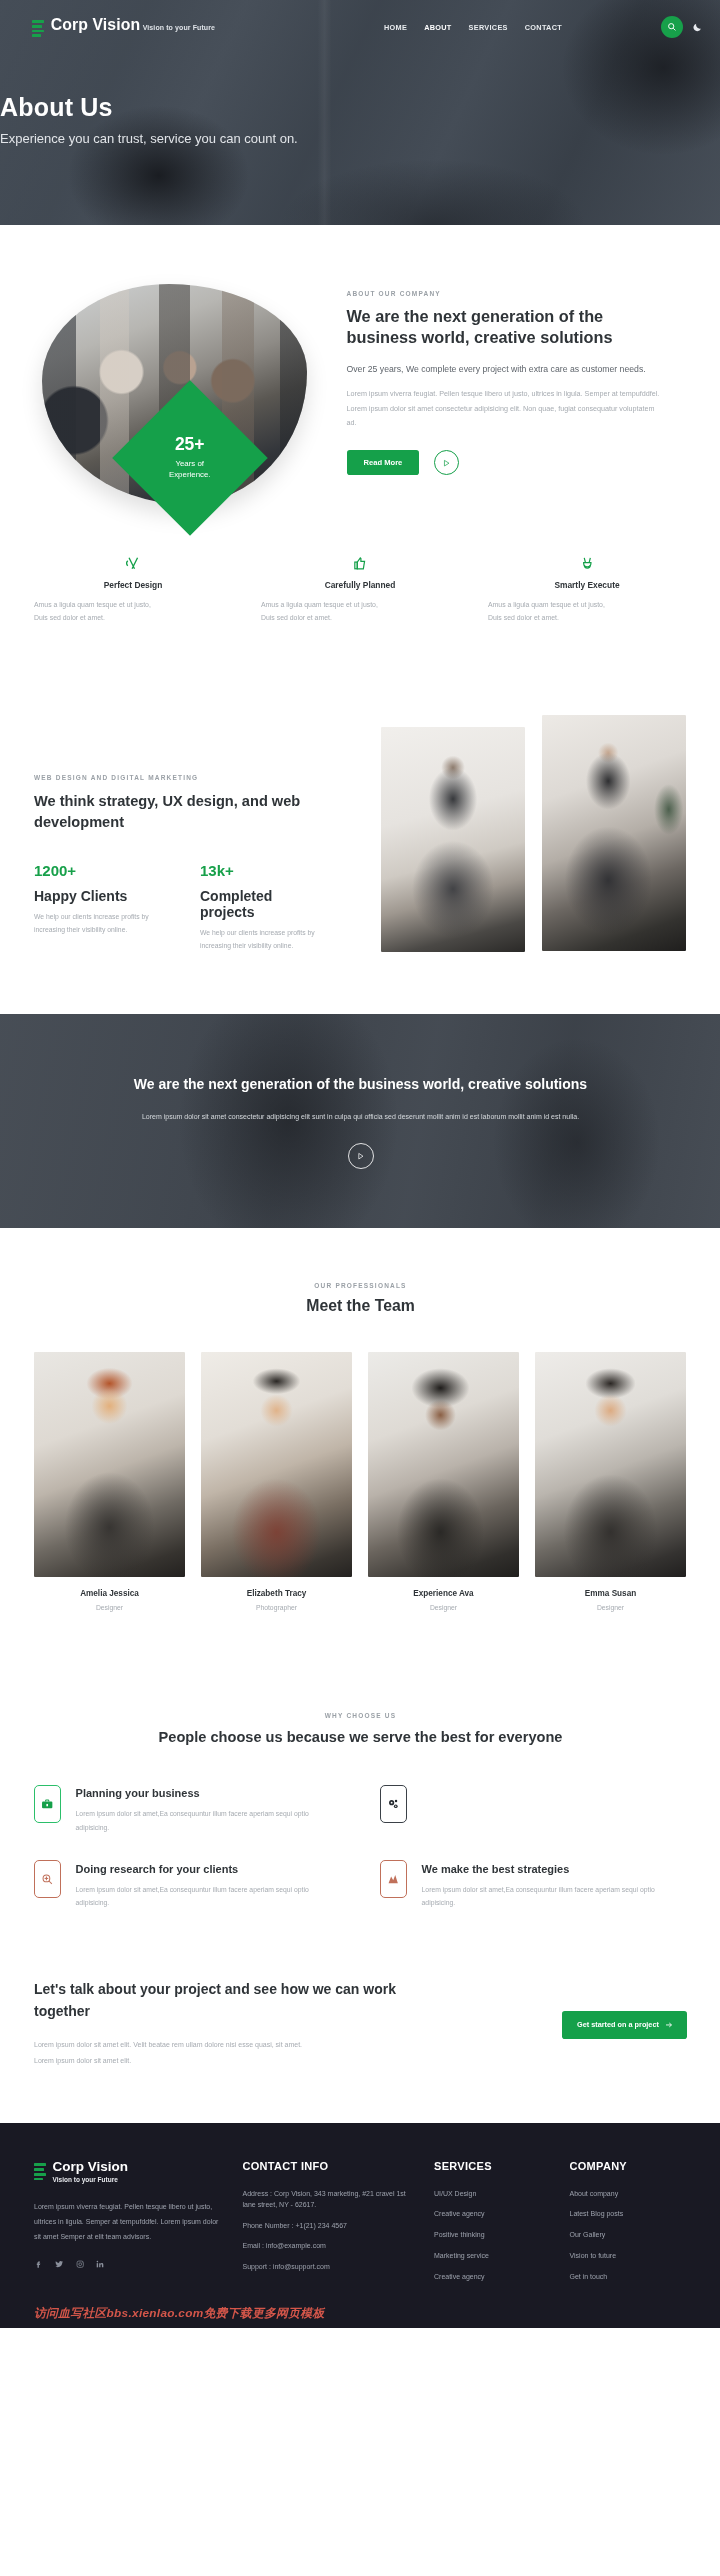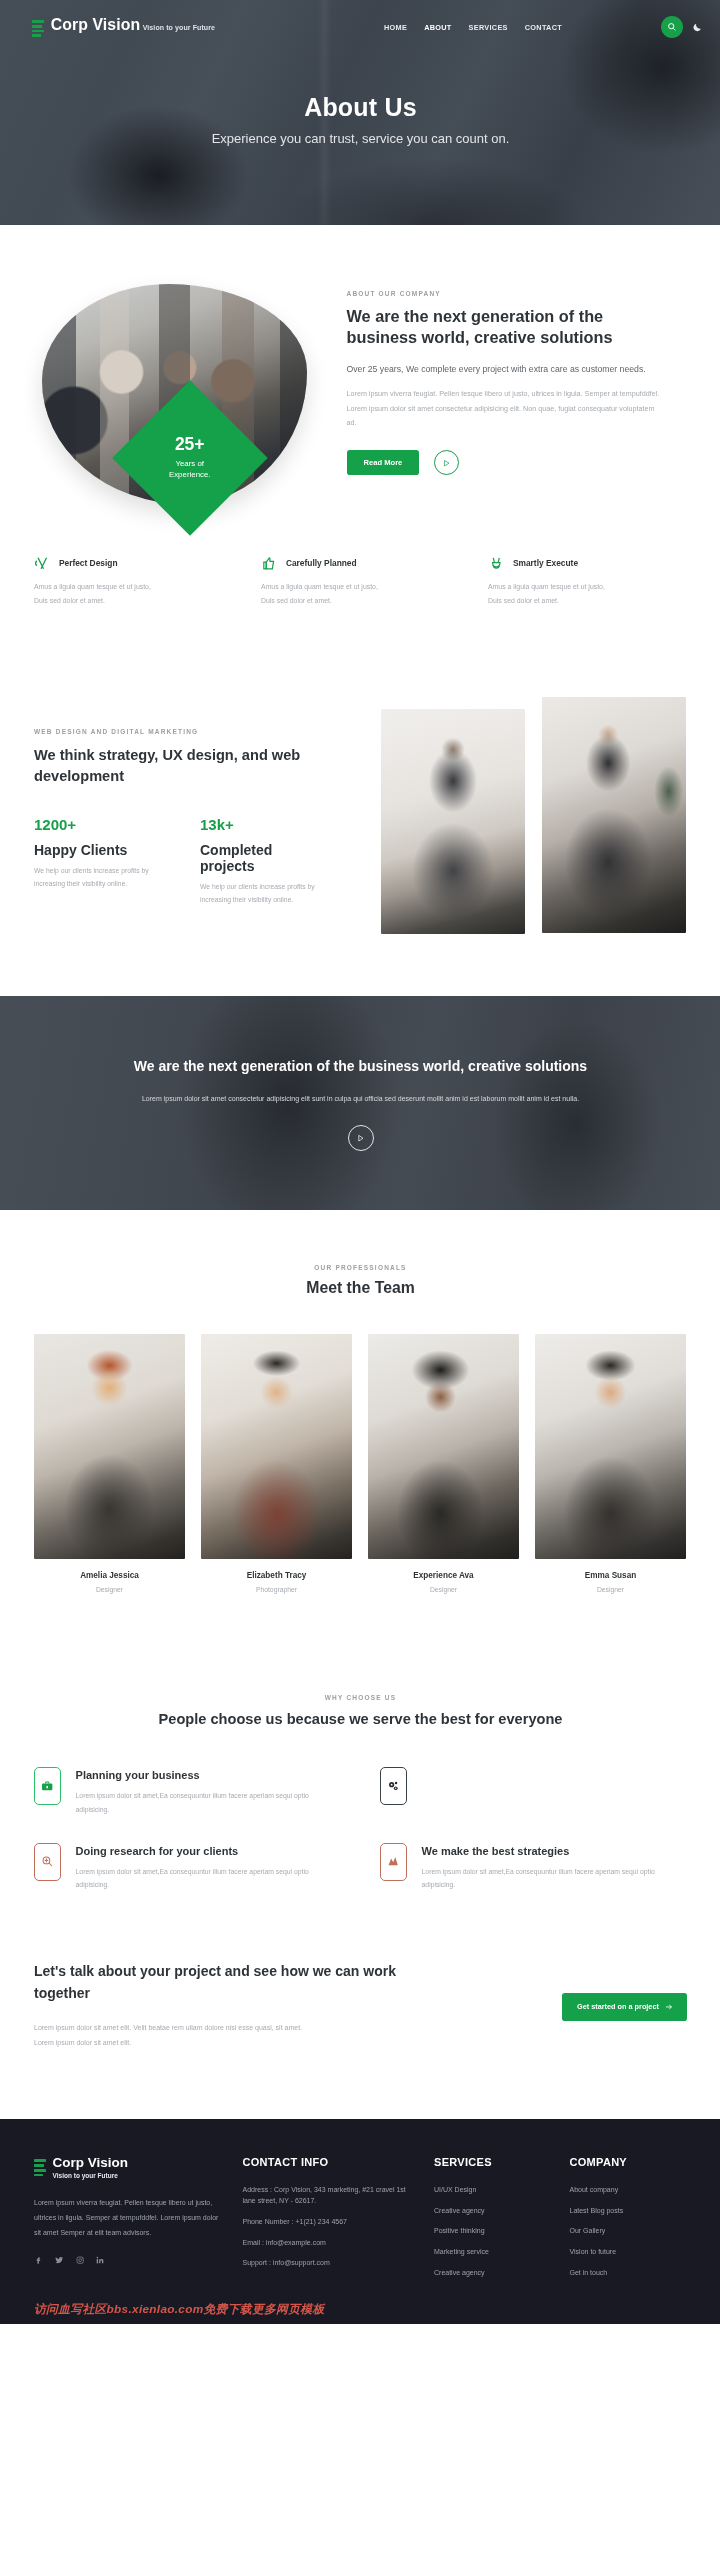--- a/index.html
+++ b/index.html
@@ -62,21 +62,21 @@
   .nav a.active { color: #ffffff; }
   .top-actions { margin-left: auto; display:flex; align-items:center; gap: 9px; }
   .search-btn {
     width: 22.5px; height: 22.5px; border-radius: 50%; background: #17a04a;
     display:flex; align-items:center; justify-content:center; border:0; cursor:pointer;
   }
   .search-btn svg { width: 9.6px; height: 9.6px; }
   .moon-btn { background:none; border:0; cursor:pointer; display:flex; }
   .moon-btn svg { width: 10.7px; height: 10.7px; }
 
-  .hero-body { position: relative; z-index: 5; text-align: center; padding-top: 39px; }
+  .hero-body { position: relative; z-index: 5; padding-top: 39px; }
   .hero-title { font-size: 25px; font-weight: 700; color: #fff; letter-spacing: 0.2px; }
   .hero-sub { font-size: 13px; color: #e2e5e9; margin-top: 9px; }
 
   
   .about { padding: 51px 0 22.5px; background:#fff; }
   .about-row { display: flex; gap: 31.5px; align-items: flex-start; }
   .about-img-col { width: 281px; position: relative; padding: 7.9px 0 0 7.9px; }
   .about-photo {
     width: 265px; height: 220px;
     border-radius: 48% 52% 46% 54% / 44% 40% 60% 56%;
@@ -122,28 +122,28 @@
   }
   .play-circle {
     width: 25px; height: 25px; border-radius:50%; border:0.9px solid #15a04a;
     display:flex;align-items:center;justify-content:center;cursor:pointer;background:none;
   }
   .play-circle svg{width:8.4px;height:8.4px;}
 
   
   .features3 { display:flex; gap: 29px; padding: 51px 0 68px; }
   .feat { width: 198px; }
-  .feat-head { display:flex; align-items:center; gap: 7.9px; }
+  .feat-head { display:flex; align-items:center; gap: 7.9px; flex-direction: column; }
   .feat-ico { width: 17px; height: 17px; display:flex; align-items:center; justify-content:center; }
   .feat-ico svg { width: 14.6px; height: 14.6px; }
   .feat-title { font-size: 8.4px; font-weight: 700; color:#2f3438; }
   .feat-body { font-size: 6.9px; line-height: 2; color:#a6abb1; margin-top: 7.9px; max-width: 124px; }
 
   
-  .strategy { padding: 11.3px 0 62px; display:flex; gap: 32px; align-items: flex-start; }
+  .strategy { padding: 11.3px 0 62px; display:flex; gap: 32px; align-items: flex-end; }
   .strat-left { width: 315px; padding-top: 19px; }
   .h2b { font-size: 14.6px; line-height: 1.4; color:#2f3438; font-weight:700; margin-top:10px; }
   .stats { display:flex; gap: 37px; margin-top: 30px; }
   .stat { width: 129px; }
   .stat-num { font-size: 15px; font-weight: 700; color:#17a04a; }
   .stat-lbl { font-size: 14px; font-weight: 700; color:#2f3438; margin-top: 9px; }
   .stat-txt { font-size: 6.8px; line-height: 1.95; color:#a6abb1; margin-top: 5.6px; }
   .strat-imgs { display:flex; gap: 17px; }
   .ph { width: 144px; border-radius: 1.1px; overflow:hidden; position:relative; }
   .ph-a {
@@ -227,21 +227,21 @@
     display:flex; align-items:center; justify-content:center; flex: 0 0 auto;
   }
   .wico.green { border-color:#2bbf6a; }
   .wico.dark { border-color:#3b4148; }
   .wico.brown { border-color:#c0705a; }
   .wico svg{ width: 12.4px; height: 12.4px; }
   .wtitle { font-size: 11px; font-weight:700; color:#2f3438; padding-top: 2.3px; }
   .wtxt { font-size: 6.8px; line-height: 2; color:#a6abb1; margin-top: 7.9px; }
 
   
-  .talk { padding: 47px 0 68px; display:flex; align-items: flex-start; gap: 26px; }
+  .talk { padding: 47px 0 54px; display:flex; align-items: flex-start; gap: 26px; }
   .talk-left { width: 372px; }
   .talk-h { font-size: 14px; line-height:1.55; font-weight:700; color:#2f3438; }
   .talk-p { font-size: 7px; line-height: 2.1; color:#a6abb1; margin-top: 15.8px; }
   .talk-right { padding-top: 31.5px; margin-left:auto; }
   .btn-cta {
     background:#15a04a; color:#fff; border:0; border-radius:2.8px; cursor:pointer;
     padding: 9.6px 14.6px; font-size: 7.3px; font-weight:700;
     font-family:"Liberation Sans",sans-serif; display:inline-flex; align-items:center; gap:5.6px;
   }
 

